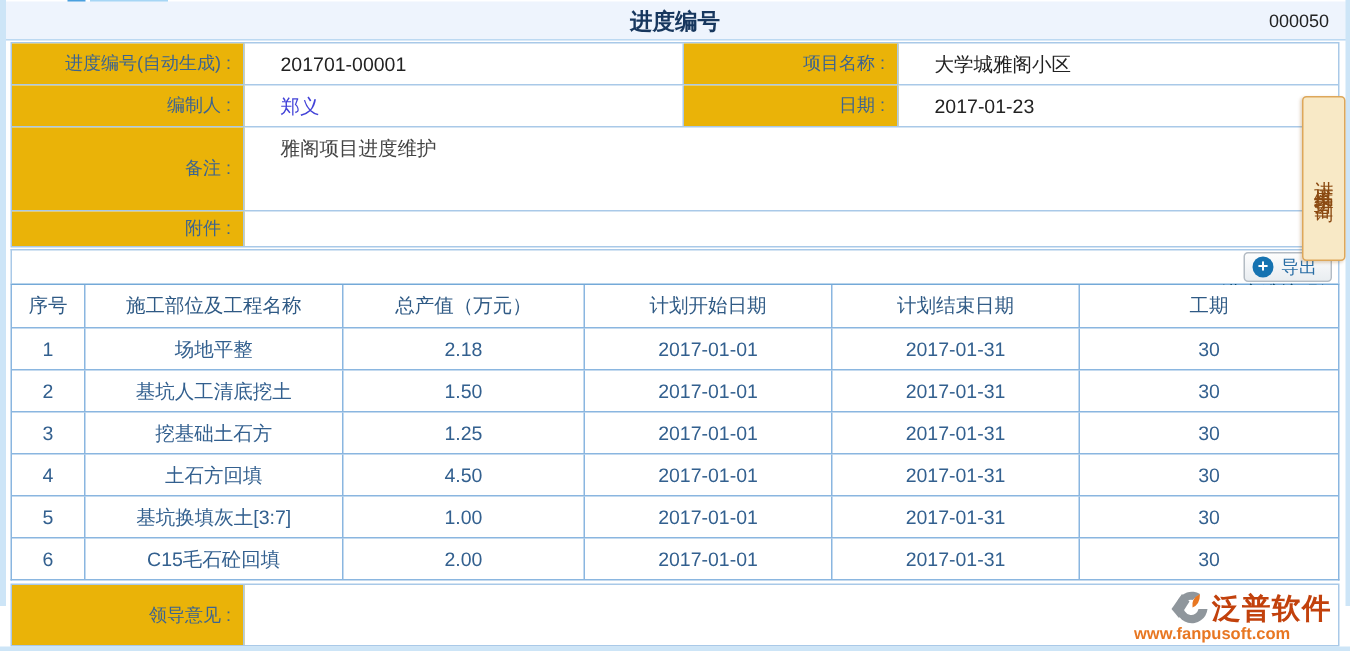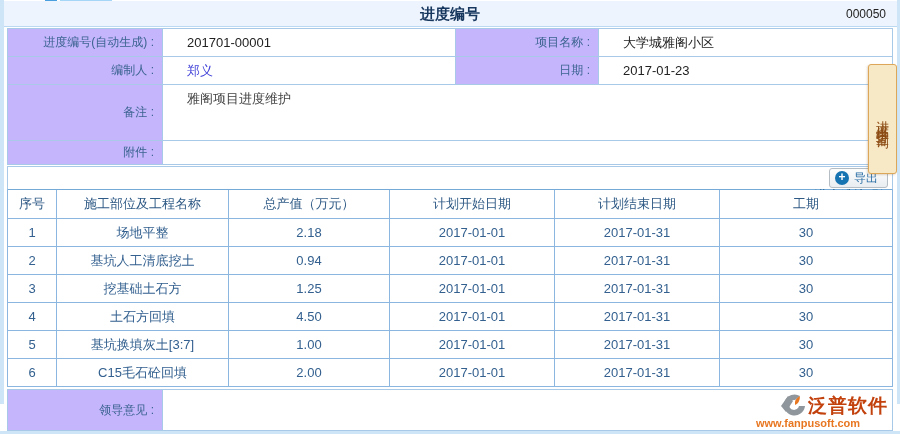--- a/index.html
+++ b/index.html
@@ -20,21 +20,21 @@
     background:#eef4fd; border-bottom:1px solid #bcd9f2; }
   .titlebar .title { position:absolute; left:0; right:0; top:4px; text-align:center;
     font-size:15px; font-weight:bold; color:#17375e; }
   .titlebar .doc-number { position:absolute; right:14px; top:6px; font-size:12px; color:#222; }
 
   
   .form { position:absolute; left:7px; top:28px; width:886px; border:1px solid #a9c9e8; background:#fff; }
   .frow { display:flex; border-bottom:1px solid #a9c9e8; }
   .frow:last-child { border-bottom:none; }
   .fcell { display:flex; align-items:center; min-height:27px; font-size:12px; }
-  .flabel { background:#c4b5fd; color:#3c6490; justify-content:flex-end; padding-right:8px;
+  .flabel { background:#eab308; color:#3c6490; justify-content:flex-end; padding-right:8px;
     border-right:1px solid #a9c9e8; }
   .fvalue { color:#222; font-size:13px; padding-left:24px; }
   .w-label-l { width:155px; flex:none; }
   .w-value-l { width:293px; flex:none; border-right:1px solid #a9c9e8; }
   .w-label-r { width:143px; flex:none; }
   .w-value-r { flex:1; }
   .row-remark .fcell { min-height:55px; }
   .row-remark .fvalue { align-items:flex-start; padding-top:5px; color:#444; }
   .row-attach .fcell { min-height:23px; }
   .link-value { color:#4343d8; cursor:pointer; }
@@ -144,21 +144,21 @@
       <div class="td c0">1</div>
       <div class="td c1">场地平整</div>
       <div class="td c2">2.18</div>
       <div class="td c3">2017-01-01</div>
       <div class="td c4">2017-01-31</div>
       <div class="td c5">30</div>
     </div>
     <div class="tr">
       <div class="td c0">2</div>
       <div class="td c1">基坑人工清底挖土</div>
-      <div class="td c2">0.94</div>
+      <div class="td c2">1.50</div>
       <div class="td c3">2017-01-01</div>
       <div class="td c4">2017-01-31</div>
       <div class="td c5">30</div>
     </div>
     <div class="tr">
       <div class="td c0">3</div>
       <div class="td c1">挖基础土石方</div>
       <div class="td c2">1.25</div>
       <div class="td c3">2017-01-01</div>
       <div class="td c4">2017-01-31</div>

